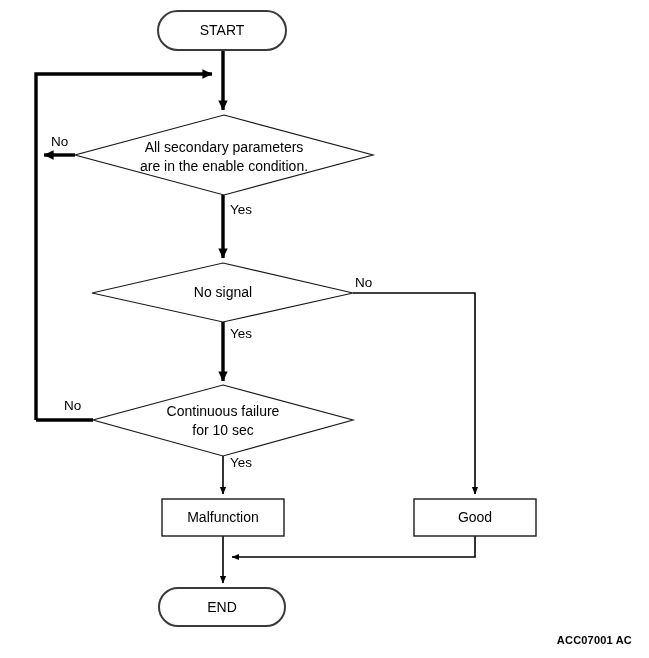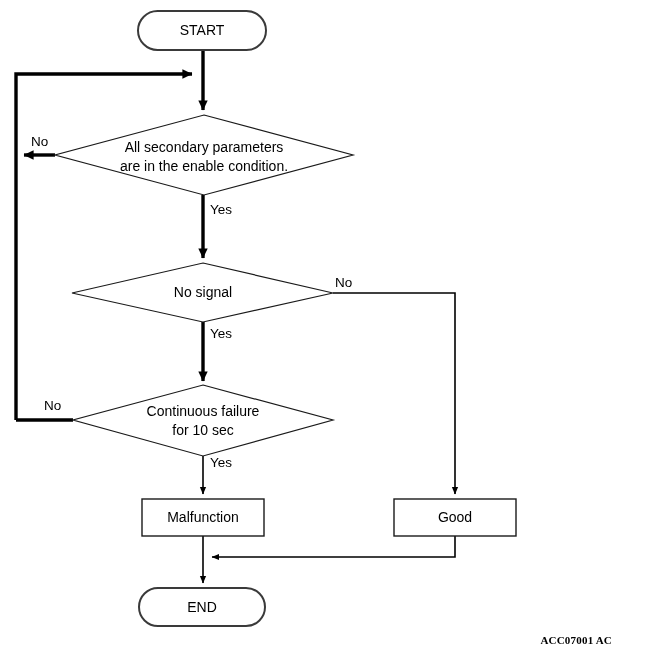--- a/index.html
+++ b/index.html
@@ -10,20 +10,21 @@
   body {
     width: 649px;
     height: 658px;
     font-family: "Liberation Sans", sans-serif;
     overflow: hidden;
   }
   #flow-root {
     position: relative;
     width: 624px;
     height: 658px;
+    padding-left: 20px;
   }
   svg#flowchart {
     display: block;
     width: 649px;
     height: 658px;
   }
   .shape-outline {
     fill: #ffffff;
     stroke: #1a1a1a;
     stroke-width: 1.4;
@@ -59,21 +60,21 @@
     font-family: "Liberation Sans", sans-serif;
     font-size: 13.5px;
     fill: #000000;
     text-anchor: start;
     dominant-baseline: middle;
   }
   .code-label {
     position: absolute;
     right: 12px;
     bottom: 12px;
-    font-family: Liberation Serif, serif;
+    font-family: Liberation Sans, sans-serif;
     font-size: 11px;
     font-weight: bold;
     color: #000000;
     letter-spacing: 0.2px;
   }
 </style>
 </head>
 <body>
 
 <div id="flow-root">

